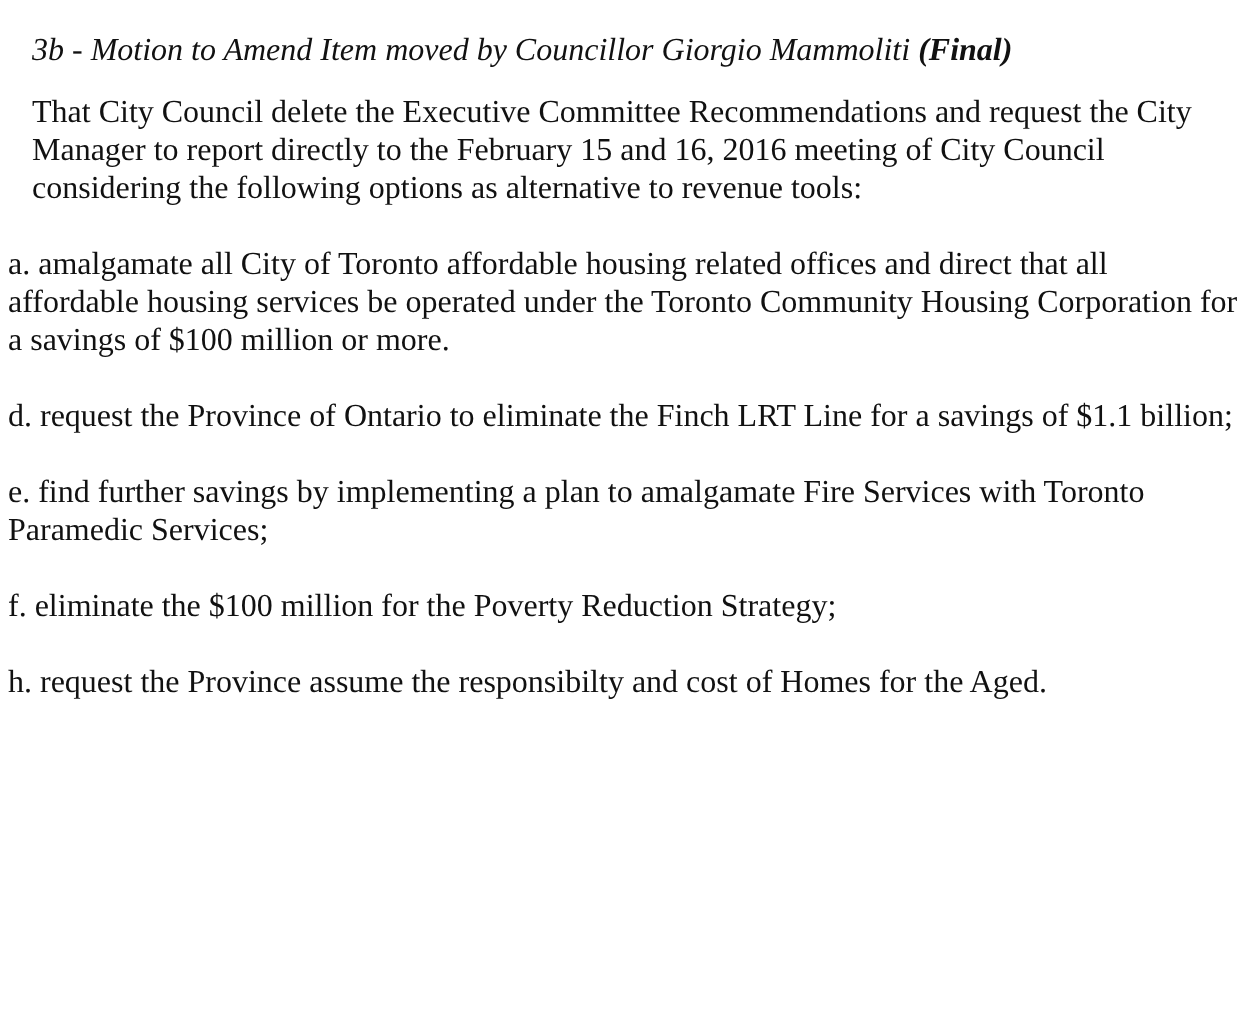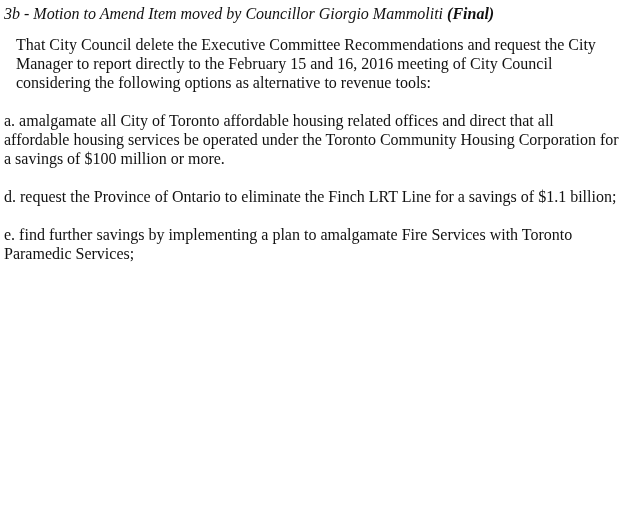--- a/index.html
+++ b/index.html
@@ -2,28 +2,30 @@
 <html><head>
   <meta charset="utf-8">
   <style>
     html, body { margin: 0; padding: 0; background: #ffffff; }
     body {
       width: 621px; height: 505px; overflow: hidden;
       font-family: "Liberation Serif", "DejaVu Serif", serif;
       font-size: 16px; line-height: 19px; color: #111111;
     }
     .doc { padding: 4px 0 0 4px; width: 617px; }
-    .heading { font-style: italic; margin: 0; }
+    .heading { font-style: italic; margin: 12px; }
     .heading .final { font-weight: bold; }
     .intro { margin: 12px; }
     .item { margin: 19px 0 0 0; }
     p { margin: 0; }
   </style>
 </head>
 <body>
 
 <div class="doc">
   <p class="heading"><span>3b - Motion to Amend Item moved by Councillor Giorgio Mammoliti </span><span class="final">(Final)</span></p>
   <p class="intro">That City Council delete the Executive Committee Recommendations and request the City Manager to report directly to the February 15 and 16, 2016 meeting of City Council considering the following options as alternative to revenue tools:</p>
   <p class="item">a. amalgamate all City of Toronto affordable housing related offices and direct that all affordable housing services be operated under the Toronto Community Housing Corporation for a savings of $100 million or more.</p>
   <p class="item">d. request the Province of Ontario to eliminate the Finch LRT Line for a savings of $1.1 billion;</p>
   <p class="item">e.  find further savings by implementing a plan to amalgamate Fire Services with Toronto Paramedic Services;</p>
+  <p class="item">f.  eliminate the $100 million for the Poverty Reduction Strategy;</p>
+  <p class="item">h.  request the Province assume the responsibilty and cost of Homes for the Aged.</p>
 </div>
 
 </body></html>

